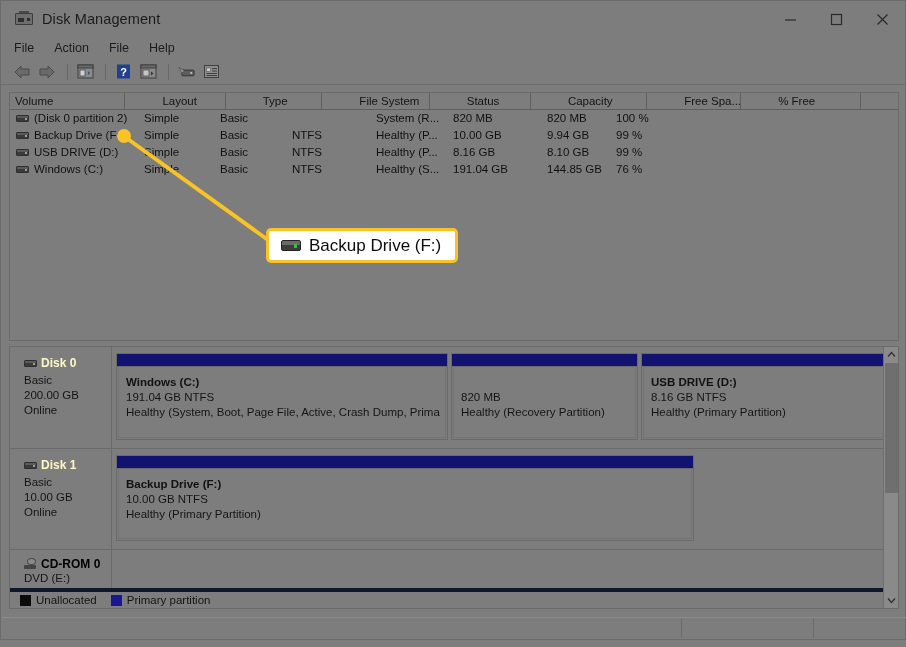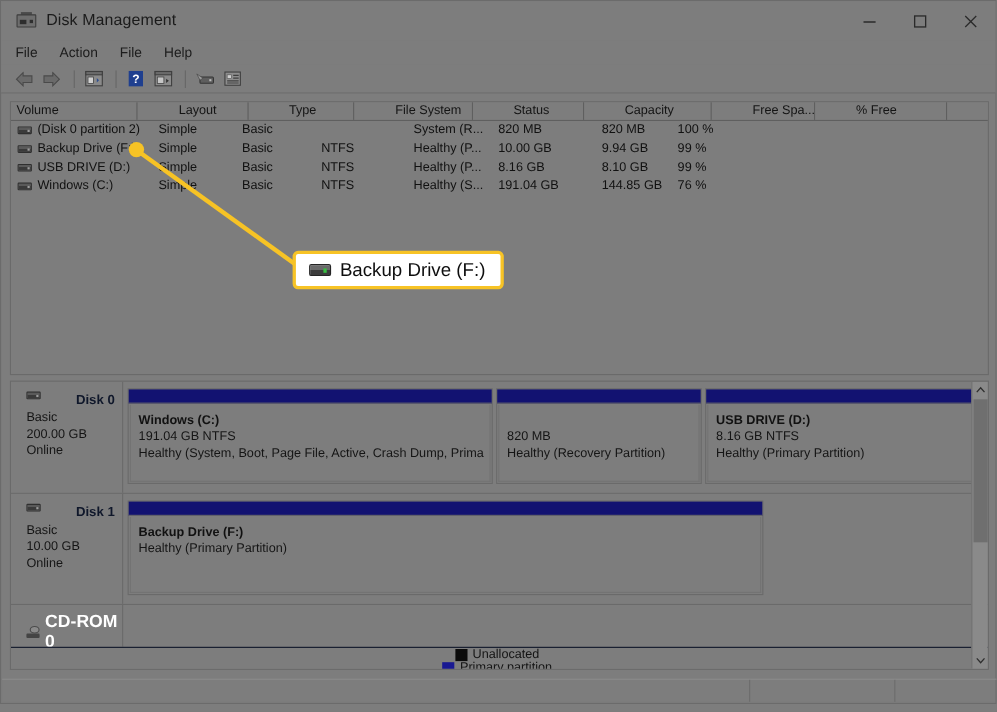--- a/index.html
+++ b/index.html
@@ -190,24 +190,24 @@
   }
   .disk-info {
     width: 102px;
     flex: none;
     border-right: 1px solid #6a6a6a;
     padding: 9px 0 0 14px;
   }
   .disk-title {
     font-size: 12px;
     font-weight: bold;
-    color: #0f172a;
-    display: flex;
+    color: #fef9c3;
+    display: flex;
+    align-items: center;
     margin-bottom: 3px;
-    gap: 28px;
   }
   .disk-title .drive-ico { margin-right: 4px; }
   .disk-sub {
     font-size: 11.5px;
     color: #151515;
     line-height: 15px;
   }
   .disk-parts {
     flex: 1;
     display: flex;
@@ -254,21 +254,21 @@
     background: #7d7d7d;
   }
   .cd-info {
     width: 102px;
     flex: none;
     border-right: 1px solid #6a6a6a;
     padding: 7px 0 0 14px;
     height: 38px;
   }
   .cd-title {
-    font-size: 16px; font-weight: bold; color: #ffffff;
+    font-size: 12px; font-weight: bold; color: #000000;
     display: flex; align-items: center;
   }
   .cd-ico {
     width: 14px; height: 13px;
     margin-right: 3px;
     position: relative;
     flex: none;
   }
   .cd-ico .disc {
     position: absolute; left: 3px; top: 0;
@@ -286,23 +286,22 @@
 
   
   .legend {
     position: absolute;
     left: 0; bottom: 0;
     width: 100%;
     height: 20px;
     display: flex;
     align-items: center;
     padding-left: 10px;
-    border-top: 1px solid #0f172a;
-    background: #7d7d7d;
-    flex-direction: column;
+    border-top: 4px solid #0f172a;
+    background: #7d7d7d;
   }
   .legend-item {
     display: flex; align-items: center;
     margin-right: 14px;
     font-size: 11.5px;
     color: #141414;
   }
   .swatch { width: 11px; height: 11px; margin-right: 5px; flex: none; }
   .sw-unalloc { background: #0b0b0b; }
   .sw-primary { background: #181892; }
@@ -603,20 +602,21 @@
           </div>
           <div class="disk-sub">Basic</div>
           <div class="disk-sub">10.00 GB</div>
           <div class="disk-sub">Online</div>
         </div>
         <div class="disk-parts">
           <div class="part" style="width:578px">
             <div class="part-bar"></div>
             <div class="part-body">
               <div class="part-name">Backup Drive  (F:)</div>
+              <div class="part-line">10.00 GB NTFS</div>
               <div class="part-line">Healthy (Primary Partition)</div>
             </div>
           </div>
         </div>
       </div>
 
       <div class="cdrom-row">
         <div class="cd-info">
           <div class="cd-title">
             <span class="cd-ico">

